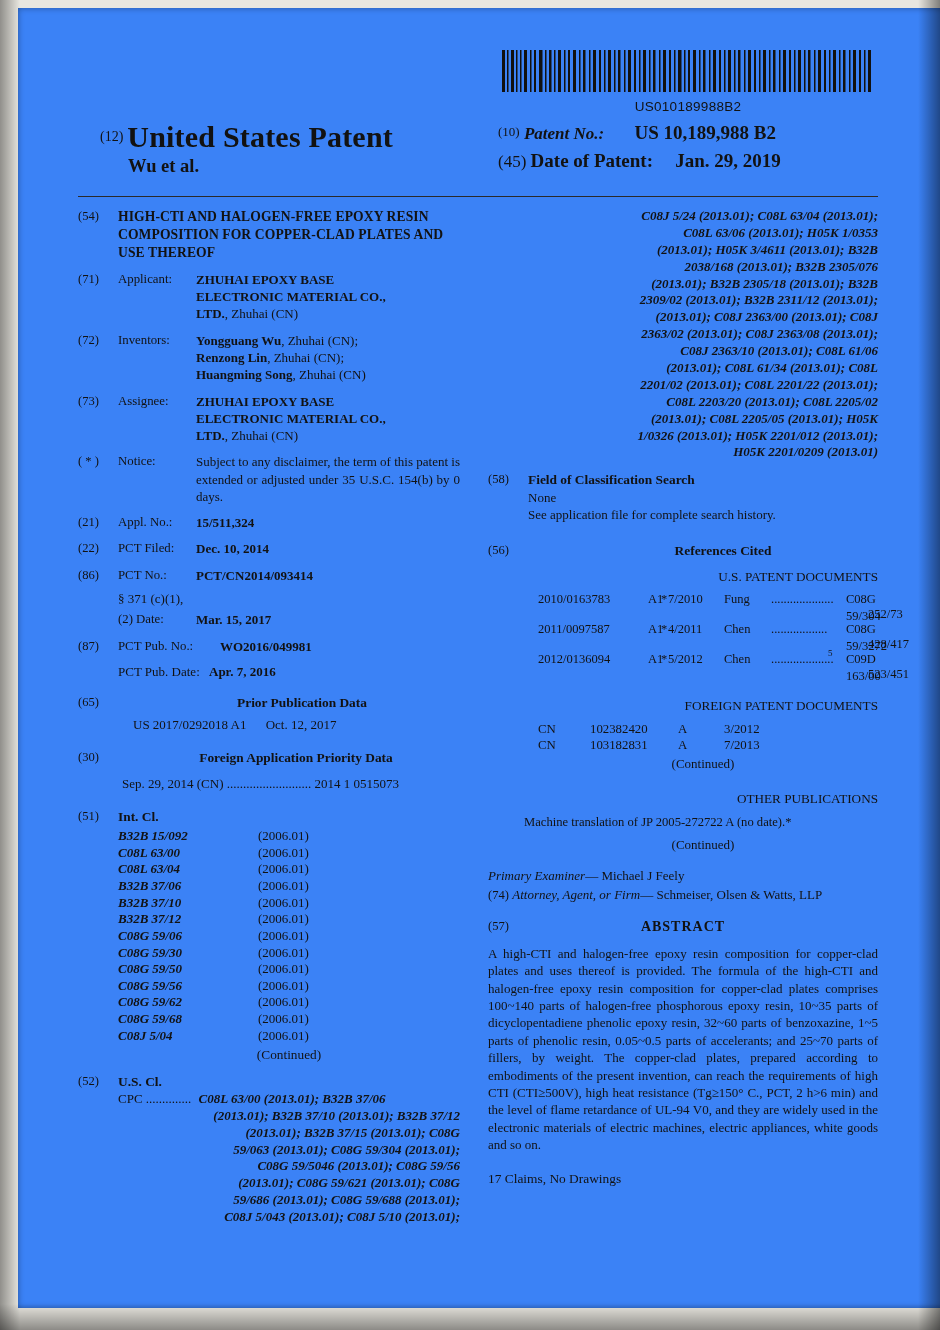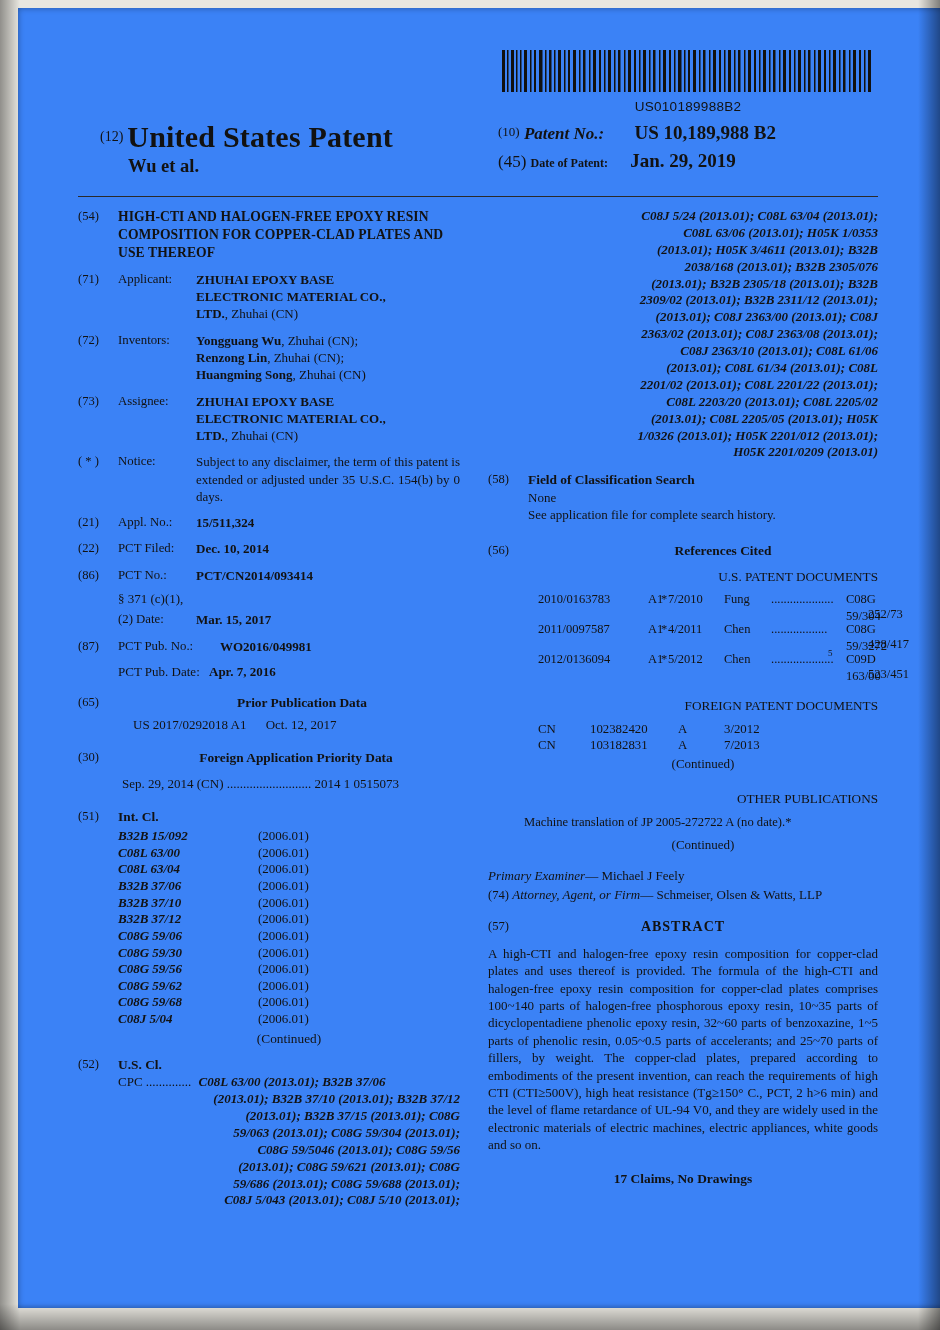--- a/index.html
+++ b/index.html
@@ -119,21 +119,21 @@
     font-weight: bold;
     font-size: 19px;
     margin-left: 26px;
   }
   .patdate-row {
     position: absolute;
     left: 420px;
     top: 30px;
     font-size: 17px;
   }
-  .patdate-label { font-weight: bold; font-size: 12px; }
+  .patdate-label { font-weight: bold; font-size: 19px; }
   .patdate-value {
     font-weight: bold;
     font-size: 19px;
     margin-left: 18px;
   }
   .rule {
     position: absolute;
     left: 0;
     top: 168px;
     width: 800px;
@@ -287,22 +287,21 @@
   }
   .abstract-row { position: relative; margin-top: 14px; }
   .abstract-row .num { position: absolute; left: 0; top: 0; font-size: 12.6px; }
   .abstract-body {
     margin-top: 8px;
     font-size: 13px;
     line-height: 1.34;
     text-align: justify;
   }
   .claims-line {
-    text-align: center;
-    font-weight: bold;
+    font-weight: normal;
     font-size: 13.4px;
     margin-top: 16px;
   }
   .smallnum { font-size: 12.6px; }
 </style>
 </head>
 <body>
 
 <div class="page">
   <div class="paper">
@@ -516,20 +515,21 @@
             </div>
             <div class="intcl-table">
               <div class="intcl-row"><span class="intcl-code">B32B 15/092</span><span>(2006.01)</span></div>
               <div class="intcl-row"><span class="intcl-code">C08L 63/00</span><span>(2006.01)</span></div>
               <div class="intcl-row"><span class="intcl-code">C08L 63/04</span><span>(2006.01)</span></div>
               <div class="intcl-row"><span class="intcl-code">B32B 37/06</span><span>(2006.01)</span></div>
               <div class="intcl-row"><span class="intcl-code">B32B 37/10</span><span>(2006.01)</span></div>
               <div class="intcl-row"><span class="intcl-code">B32B 37/12</span><span>(2006.01)</span></div>
               <div class="intcl-row"><span class="intcl-code">C08G 59/06</span><span>(2006.01)</span></div>
               <div class="intcl-row"><span class="intcl-code">C08G 59/30</span><span>(2006.01)</span></div>
+              <div class="intcl-row"><span class="intcl-code">C08G 59/50</span><span>(2006.01)</span></div>
               <div class="intcl-row"><span class="intcl-code">C08G 59/56</span><span>(2006.01)</span></div>
               <div class="intcl-row"><span class="intcl-code">C08G 59/62</span><span>(2006.01)</span></div>
               <div class="intcl-row"><span class="intcl-code">C08G 59/68</span><span>(2006.01)</span></div>
               <div class="intcl-row"><span class="intcl-code">C08J 5/04</span><span>(2006.01)</span></div>
               <div class="centered" style="margin-top:2px">(Continued)</div>
             </div>
           </div>
 
           <div class="fld" style="margin-top:4px">
             <span class="num">(52)</span>

